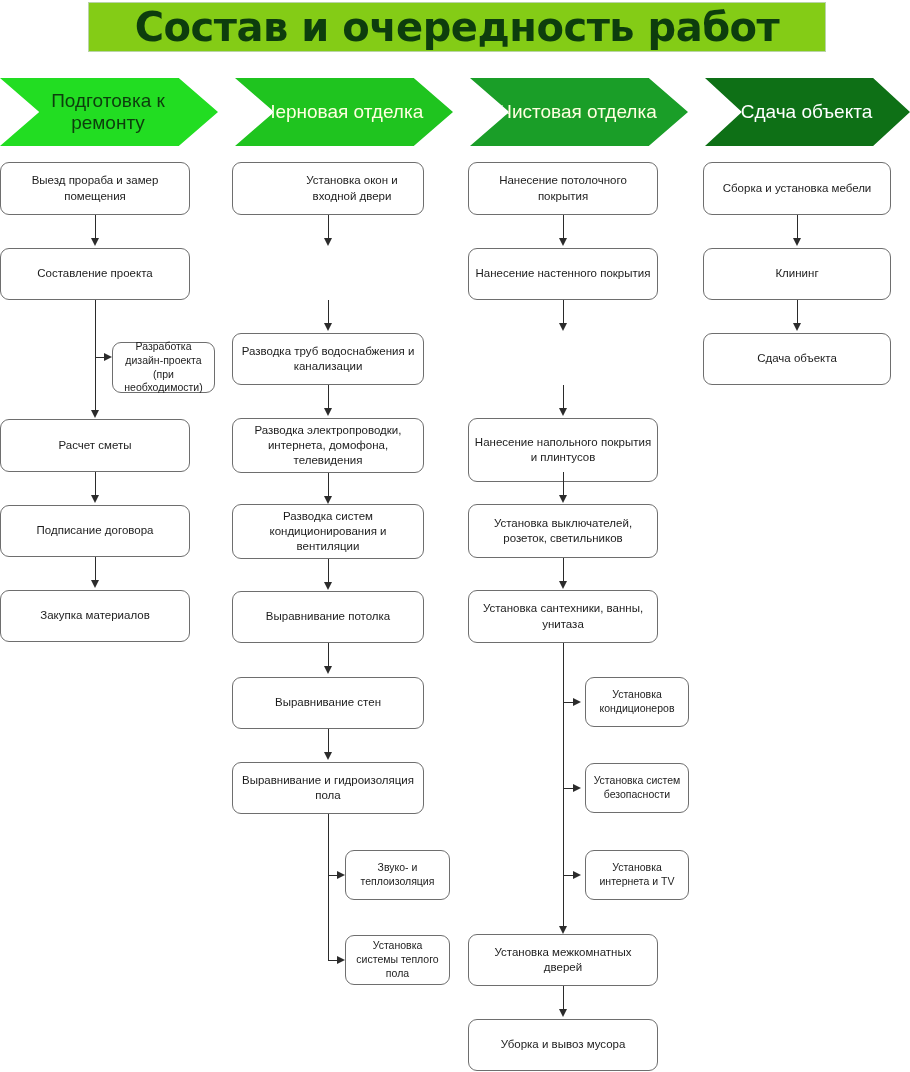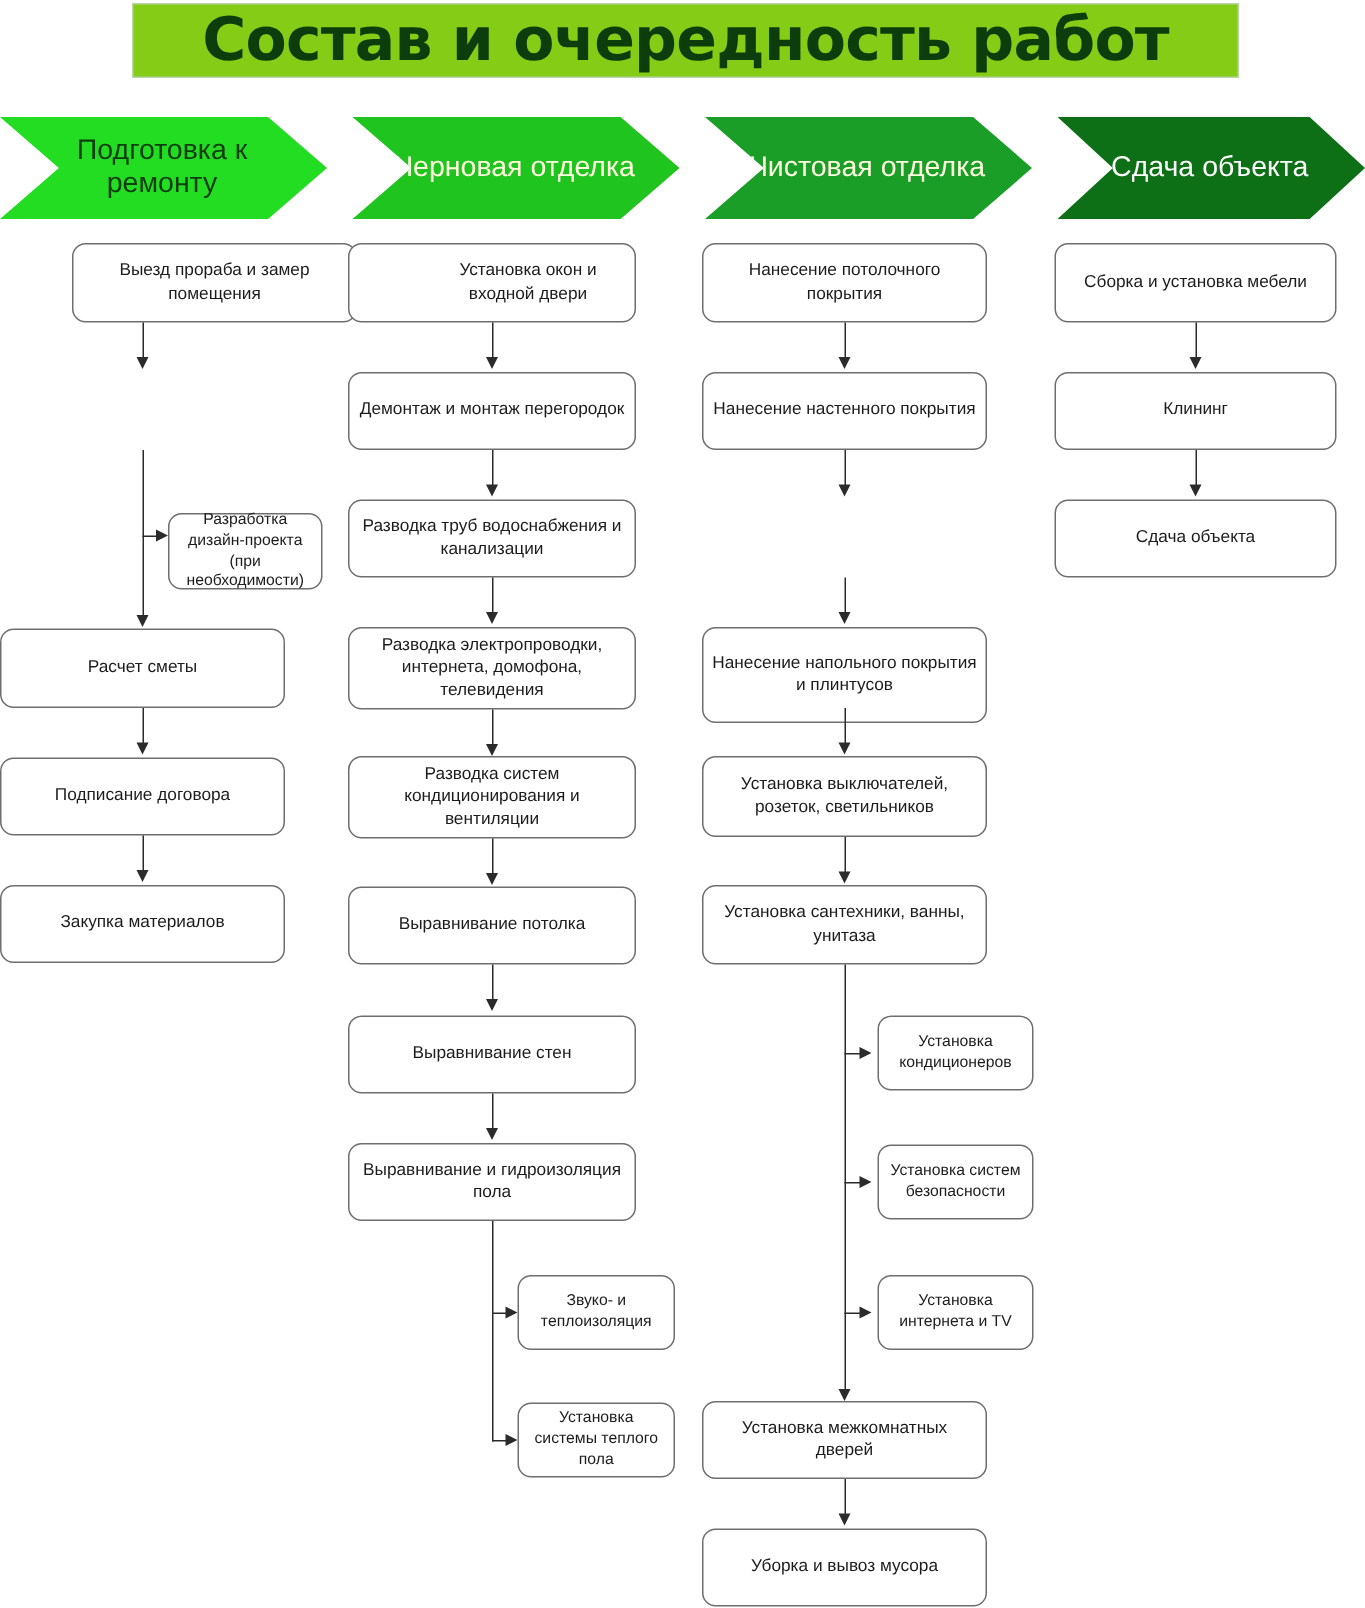--- a/index.html
+++ b/index.html
@@ -126,26 +126,29 @@
   <div class="chevron" id="chevron-1" style="background:#1fc41f;">
     <span class="chev-label" style="color:#ffffe0;">Черновая отделка</span>
   </div>
   <div class="chevron" id="chevron-2" style="background:#1a9e28;">
     <span class="chev-label" style="color:#ffffe0;">Чистовая отделка</span>
   </div>
   <div class="chevron" id="chevron-3" style="background:#0e7016;">
     <span class="chev-label" style="color:#ffffff;">Сдача объекта</span>
   </div>
 
-  <div class="node" style="left:0px;  top:162px; width:190px; height:53px;margin-left:48px;">
+  <div class="node" style="left:0px;  top:162px; width:190px; height:53px;">
     <span class="node-label">Выезд прораба и замер помещения</span>
   </div>
   <div class="conn-v" style="left:95px; top:215px; height:25px;"></div>
   <div class="arrow-down" style="left:91px; top:238px;"></div>
 
+  <div class="node" style="left:0px;  top:248px; width:190px; height:52px;">
+    <span class="node-label">Составление проекта</span>
+  </div>
   <div class="conn-v" style="left:95px; top:300px; height:112px;"></div>
   <div class="arrow-down" style="left:91px; top:410px;"></div>
 
   <div class="conn-h" style="left:95px; top:357px; width:12px;"></div>
   <div class="arrow-right" style="left:104px; top:353px;"></div>
   <div class="node small" style="left:112px; top:332px; width:103px; height:51px;margin-top:10px;">
     <span class="node-label">Разработка дизайн-проекта (при необходимости)</span>
   </div>
 
   <div class="node" style="left:0px;  top:419px; width:190px; height:53px;">
@@ -163,23 +166,20 @@
   <div class="node" style="left:0px;  top:590px; width:190px; height:52px;">
     <span class="node-label">Закупка материалов</span>
   </div>
 
   <div class="node" style="left:232px; top:162px; width:192px; height:53px;padding-left:48px;">
     <span class="node-label">Установка окон и входной двери</span>
   </div>
   <div class="conn-v" style="left:328px; top:215px; height:25px;"></div>
   <div class="arrow-down" style="left:324px; top:238px;"></div>
 
-  <div class="node" style="left:232px; top:248px; width:192px; height:52px;">
-    <span class="node-label">Демонтаж и монтаж перегородок</span>
-  </div>
   <div class="conn-v" style="left:328px; top:300px; height:25px;"></div>
   <div class="arrow-down" style="left:324px; top:323px;"></div>
 
   <div class="node" style="left:232px; top:333px; width:192px; height:52px;">
     <span class="node-label">Разводка труб водоснабжения и канализации</span>
   </div>
   <div class="conn-v" style="left:328px; top:385px; height:25px;"></div>
   <div class="arrow-down" style="left:324px; top:408px;"></div>
 
   <div class="node" style="left:232px; top:418px; width:192px; height:55px;">

